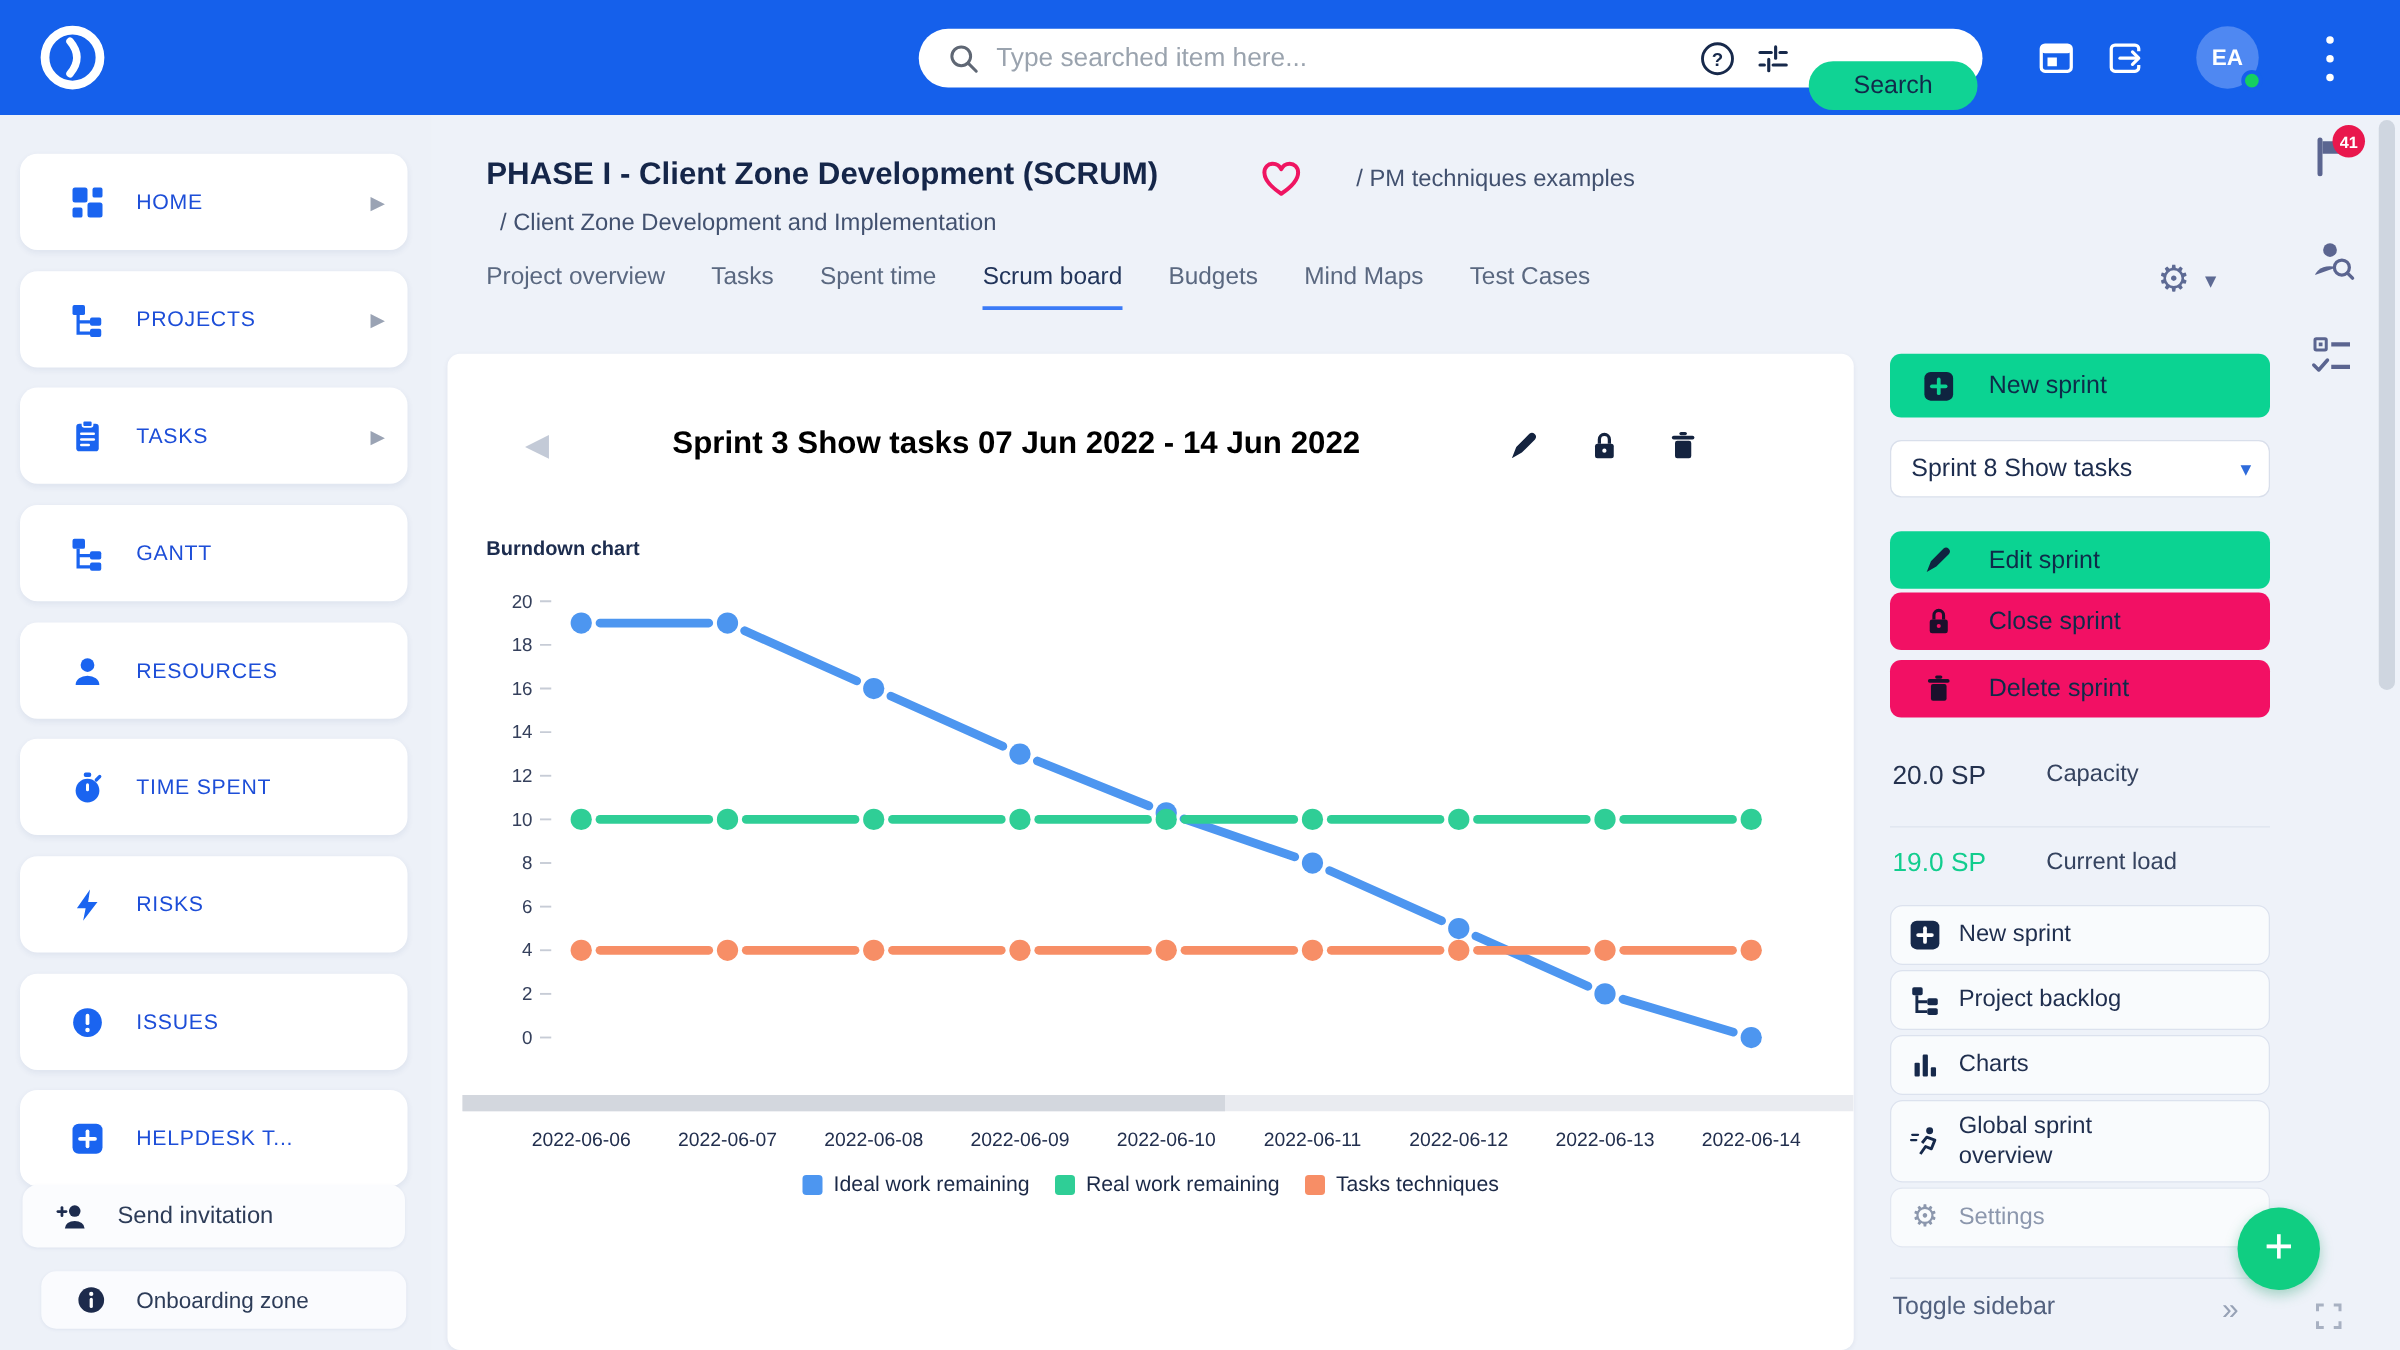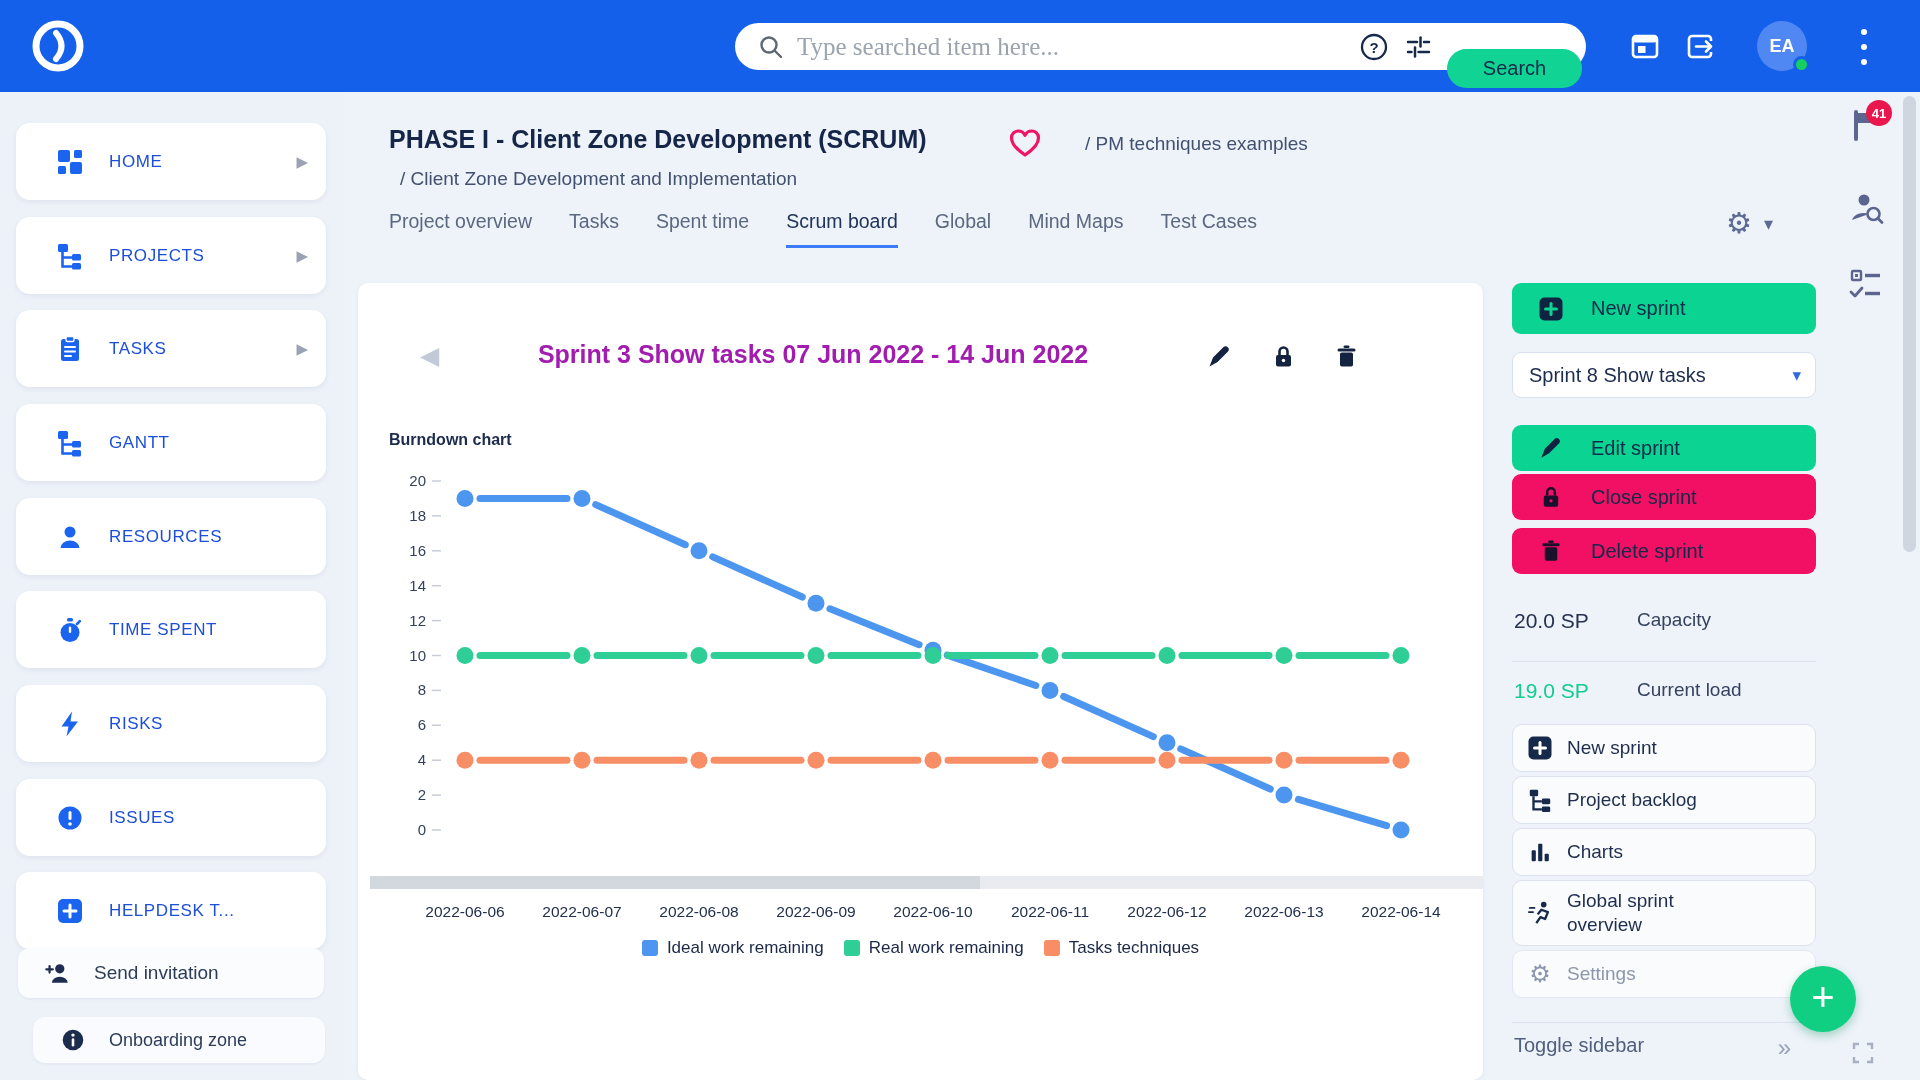--- a/index.html
+++ b/index.html
@@ -4,21 +4,21 @@
 <style>
   * { margin:0; padding:0; box-sizing:border-box; }
   html,body { width:1920px; height:1080px; overflow:hidden; }
   body { font-family:"Liberation Sans", sans-serif; background:#eef2f9; position:relative; }
 
   
   .topbar { position:absolute; left:0; top:0; width:1920px; height:92px; background:#1560eb; z-index:30; }
   .logo { position:absolute; left:29px; top:17px; width:58px; height:58px; }
   .search-pill { position:absolute; left:735px; top:23px; width:851px; height:47px; background:#ffffff; border-radius:24px; display:flex; align-items:center; }
   .search-pill .mag { margin-left:22px; }
-  .search-input { border:none; outline:none; flex:1; margin-left:12px; font-size:25px; color:#8b5cf6; font-family:Liberation Serif, serif; background:transparent; }
+  .search-input { border:none; outline:none; flex:1; margin-left:12px; font-size:21px; color:#8b5cf6; font-family:Liberation Sans, sans-serif; background:transparent; }
   .search-input::placeholder { color:#9aa3ae; }
   .pill-icon { width:30px; height:30px; margin-right:14px; flex:0 0 auto; }
   .search-btn { flex:0 0 auto; width:135px; height:39px; margin-right:4px; background:#10d394; border:none; border-radius:20px; font-size:20px; color:#12294a; font-family:"Liberation Sans", sans-serif; cursor:pointer;margin-top:43px; }
   .topbar-ic { position:absolute; top:30px; width:32px; height:32px; }
   .avatar { position:absolute; left:1757px; top:21px; width:50px; height:50px; border-radius:50%; background:#4f88f2; color:#fff; font-size:18px; font-weight:bold; display:flex; align-items:center; justify-content:center; }
   .avatar .dot { position:absolute; right:-3px; bottom:-2px; width:17px; height:17px; border-radius:50%; background:#15cf5f; border:3px solid #1560eb; }
   .kebab { position:absolute; left:1858px; top:29px; width:12px; height:36px; display:flex; flex-direction:column; align-items:center; justify-content:space-between; }
   .kebab i { width:6px; height:6px; border-radius:50%; background:#fff; }
 
   
@@ -38,21 +38,21 @@
   .bc-sub { position:absolute; left:400px; top:168px; font-size:19px; color:#42516f; }
   .tabs { position:absolute; left:389px; top:210px; display:flex; gap:37px; }
   .tab { font-size:19.5px; color:#5a6880; padding-bottom:12px; cursor:pointer; white-space:nowrap; }
   .tab.active { color:#21345a; border-bottom:3px solid #3b7bf7; }
   .tab-gear { position:absolute; left:1726px; top:206px; color:#5d6a94; font-size:29px; cursor:pointer; }
   .tab-caret { position:absolute; left:1764px; top:213px; color:#5d6a94; font-size:18px; cursor:pointer; }
 
   
   .card { position:absolute; left:358px; top:283px; width:1125px; height:797px; background:#ffffff; border-radius:10px; box-shadow:0 1px 4px rgba(20,40,90,0.06); overflow:hidden; }
   .back-chev { position:absolute; left:62px; top:58px; color:#c3cad7; font-size:25px; cursor:pointer; }
-  .sprint-title { position:absolute; left:90px; top:57px; width:730px; text-align:center; font-size:25px; font-weight:bold; color:#a21caf; white-space:nowrap; }
+  .sprint-title { position:absolute; left:90px; top:57px; width:730px; text-align:center; font-size:25px; font-weight:bold; color:#000000; white-space:nowrap; }
   .stool { position:absolute; top:60px; width:27px; height:27px; cursor:pointer; }
   .chart-label { position:absolute; left:31px; top:148px; font-size:16px; font-weight:bold; color:#1c2c4e; }
   #burndown-svg { position:absolute; left:0; top:185px; width:1125px; height:480px; overflow:hidden; }
   .legend { position:absolute; left:0; top:655px; width:1125px; display:flex; justify-content:center; gap:20px; }
   .legend-item { display:flex; align-items:center; gap:9px; }
   .legend-item .swatch { width:16px; height:16px; border-radius:3px; }
   .legend-item .ltxt { font-size:17px; color:#1b2947; }
 
   
   .rpanel { position:absolute; left:1512px; top:283px; width:304px; }
@@ -266,21 +266,21 @@
   <path d="M17 27 C8 21 3.5 15.5 3.5 10 C3.5 5.8 6.6 3 10.2 3 C13.2 3 15.9 5 17 7.3 C18.1 5 20.8 3 23.8 3 C27.4 3 30.5 5.8 30.5 10 C30.5 15.5 26 21 17 27 Z" fill="none" stroke="#ef1562" stroke-width="3.2" stroke-linejoin="round"></path>
 </svg>
 <div class="bc-right">/ PM techniques examples</div>
 <div class="bc-sub">/ Client Zone Development and Implementation</div>
 
 <div class="tabs">
   <div class="tab">Project overview</div>
   <div class="tab">Tasks</div>
   <div class="tab">Spent time</div>
   <div class="tab active">Scrum board</div>
-  <div class="tab">Global</div>
+  <div class="tab">Budgets</div>
   <div class="tab">Mind Maps</div>
   <div class="tab">Test Cases</div>
 </div>
 <div class="tab-gear">⚙</div>
 <div class="tab-caret">▾</div>
 
 <section class="card">
   <span class="back-chev">◀</span>
   <div class="sprint-title">Sprint 3 Show tasks 07 Jun 2022 - 14 Jun 2022</div>
 

